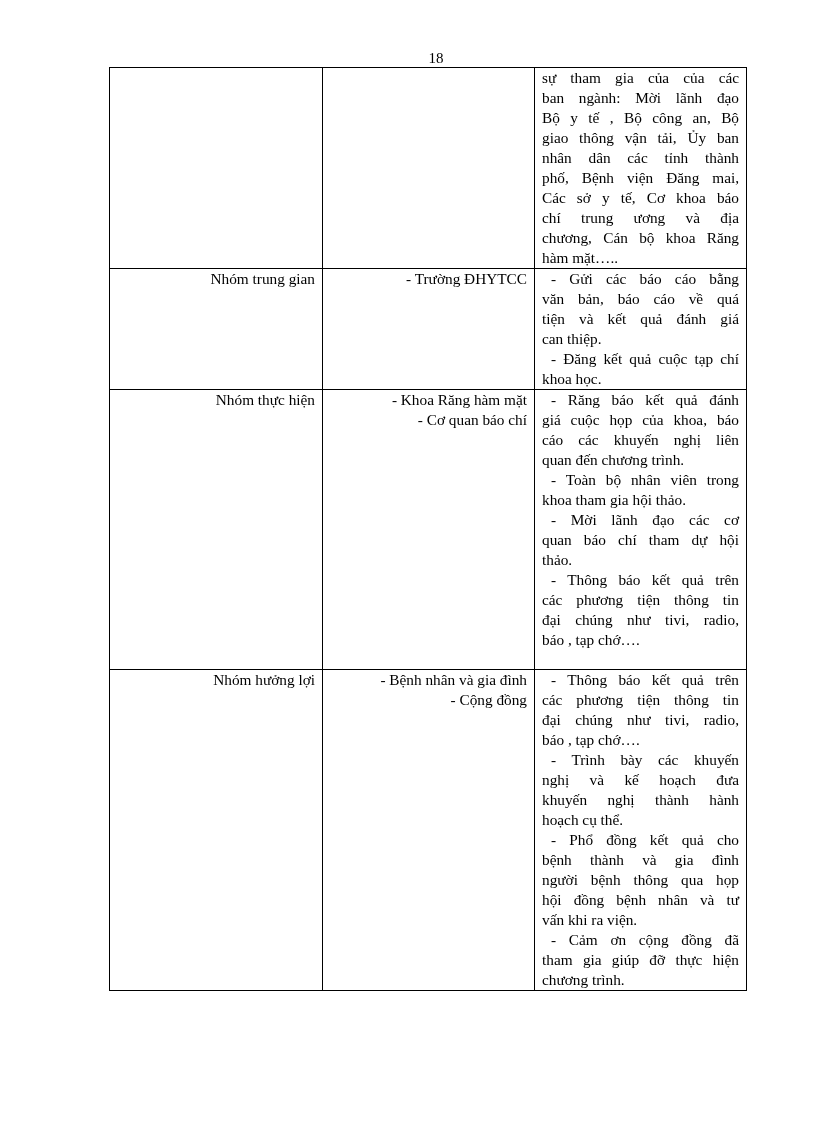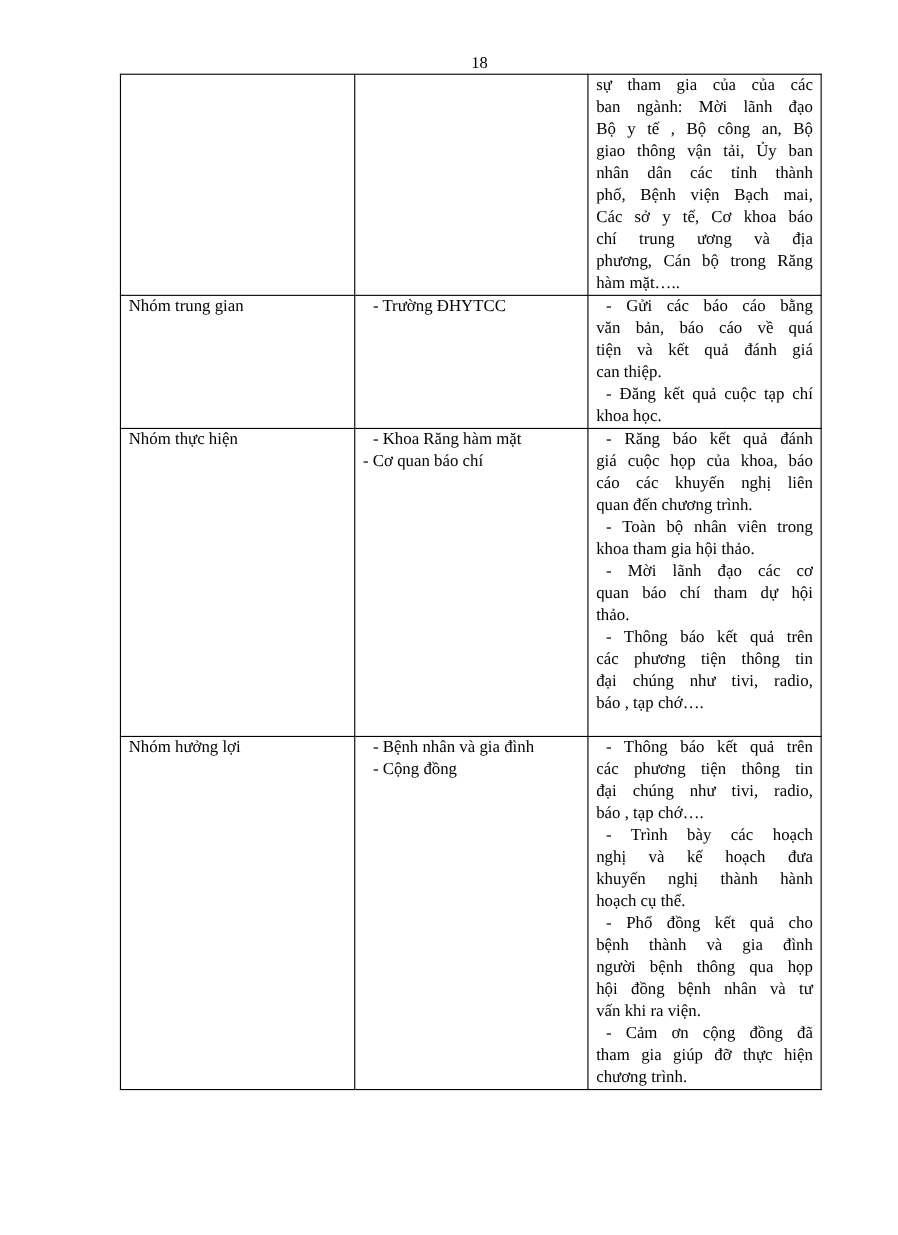--- a/index.html
+++ b/index.html
@@ -39,21 +39,21 @@
       font-size: 15.3px;
       line-height: 20px;
     }
     td.c1 { width: 198px; }
     td.c2 { width: 197px; }
     td.c3 { width: 197px; text-align: justify; }
     .row-0 td { height: 198px; }
     .row-1 td { height: 119px; }
     .row-2 td { height: 279px; }
     .row-3 td { height: 319px; }
-    .line { display: block; }
+    .line { display: block; text-align: right; }
     .indent1 { padding-left: 9px; }
     .c3 .line { text-align: justify; text-align-last: justify; }
     .c3 .line.last { text-align-last: left; }
   </style>
 </head>
 <body>
 
 <div class="page-number">18</div>
 
 <table class="doc-table">
@@ -62,24 +62,24 @@
     <td class="c1">
           <span class="line"></span>
         </td>
     <td class="c2"></td>
     <td class="c3">
       <span class="line">sự tham gia của của các</span>
       <span class="line">ban ngành: Mời lãnh đạo</span>
       <span class="line">Bộ y tế , Bộ công an, Bộ</span>
       <span class="line">giao thông vận tải, Ủy ban</span>
       <span class="line">nhân dân các tỉnh thành</span>
-      <span class="line">phố, Bệnh viện Bạch mai,</span>
+      <span class="line">phố, Bệnh viện Đăng mai,</span>
       <span class="line">Các sở y tế, Cơ khoa báo</span>
       <span class="line">chí trung ương và địa</span>
-      <span class="line">phương, Cán bộ trong Răng</span>
+      <span class="line">chương, Cán bộ khoa Răng</span>
       <span class="line last">hàm mặt…..</span>
     </td>
   </tr>
 
   <tr class="row-1">
     <td class="c1">
           <span class="line">Nhóm trung gian</span>
         </td>
     <td class="c2">
       <span class="line indent1"> - Trường ĐHYTCC</span>
@@ -125,21 +125,21 @@
         </td>
     <td class="c2">
       <span class="line indent1"> - Bệnh nhân và gia đình</span>
       <span class="line indent1"> - Cộng đồng</span>
     </td>
     <td class="c3">
       <span class="line indent1"> - Thông báo kết quả trên</span>
       <span class="line">các phương tiện thông tin</span>
       <span class="line">đại chúng như tivi, radio,</span>
       <span class="line last">báo , tạp chớ….</span>
-      <span class="line indent1"> - Trình bày các hoạch</span>
+      <span class="line indent1"> - Trình bày các khuyến</span>
       <span class="line">nghị và kế hoạch đưa</span>
       <span class="line">khuyến nghị thành hành</span>
       <span class="line last">hoạch cụ thể.</span>
       <span class="line indent1"> - Phổ đồng kết quả cho</span>
       <span class="line">bệnh thành và gia đình</span>
       <span class="line">người bệnh thông qua họp</span>
       <span class="line">hội đồng bệnh nhân và tư</span>
       <span class="line last">vấn khi ra viện.</span>
       <span class="line indent1"> - Cảm ơn cộng đồng đã</span>
       <span class="line">tham gia giúp đỡ thực hiện</span>

